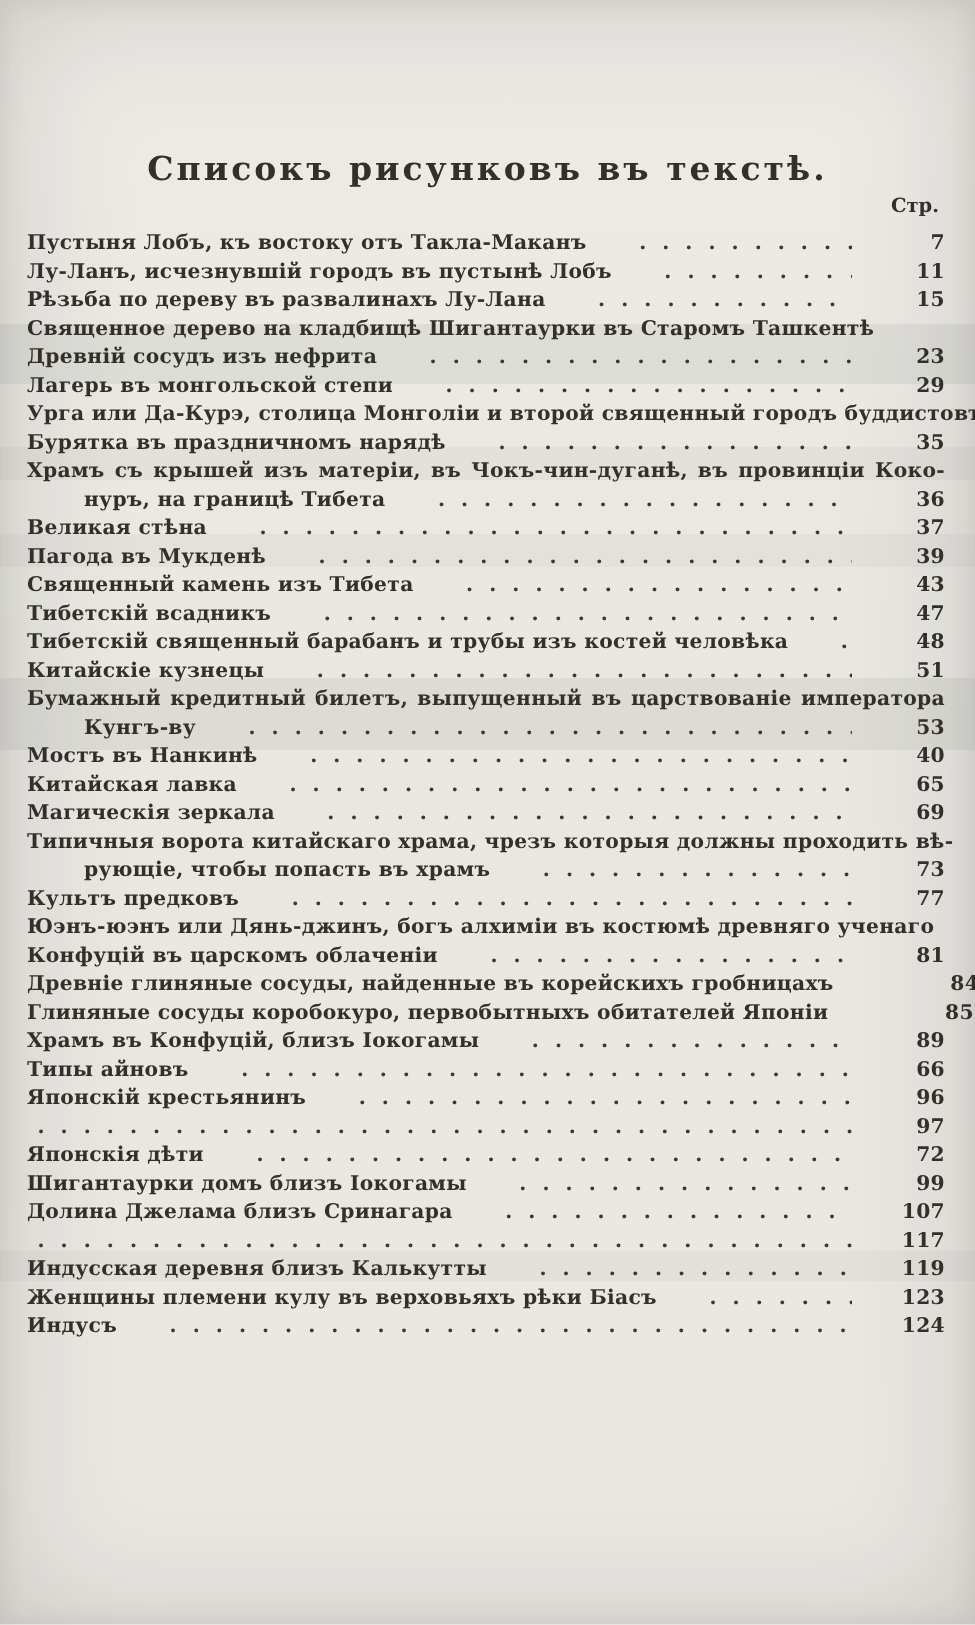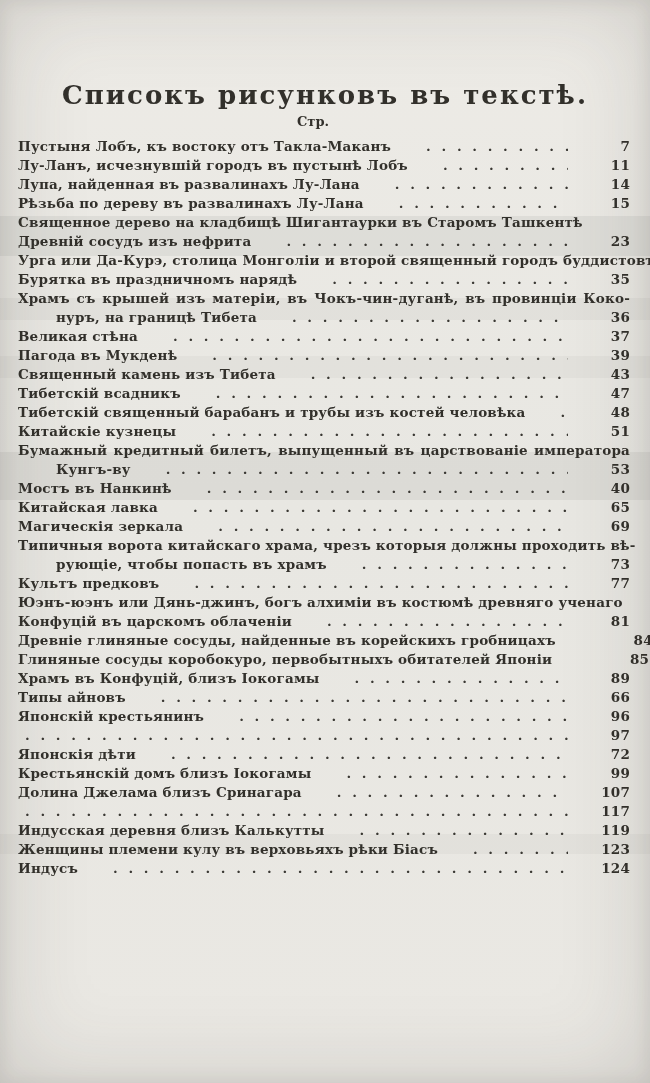--- a/index.html
+++ b/index.html
@@ -27,28 +27,28 @@
     z-index: 1;
   }
   .band.b1 { top: 216px; height: 40px; }
   .band.b2 { top: 298px; height: 22px; background: rgba(105,103,95,0.06); }
   .band.b3 { top: 356px; height: 22px; background: rgba(105,103,95,0.05); }
   .band.b4 { top: 452px; height: 48px; }
   .band.b5 { top: 834px; height: 20px; background: rgba(105,103,95,0.05); }
   .content { position: relative; z-index: 2; }
   .title {
     margin: 0;
-    padding-top: 80px;
+    padding-top: 100px;
     text-align: center;
-    font-size: 26px;
+    font-size: 22px;
     letter-spacing: 2px;
     font-weight: 700;
   }
   .col-header {
-    text-align: center;
+    text-align: right;
     font-size: 13px;
     padding: 4px 24px 2px 0;
   }
   .entries {
     padding: 6px 20px 0 18px;
     font-size: 13.5px;
     line-height: 19px;
     letter-spacing: 0.2px;
   }
   .entry { margin: 0; }
@@ -97,44 +97,44 @@
         </div>
         <div class="entry">
           <div class="line">
             <span class="txt">Лу-Ланъ, исчезнувшій городъ въ пустынѣ Лобъ</span>
             <span class="leader"></span>
             <span class="pg">11</span>
           </div>
         </div>
         <div class="entry">
           <div class="line">
-            <span class="txt">Лупа, найденная въ развалинахъ Лу-Лана</span>
-            <span class="leader"></span>
-            <span class="pg">14</span>
-          </div>
-        </div>
-        <div class="entry">
-          <div class="line">
             <span class="txt">Рѣзьба по дереву въ развалинахъ Лу-Лана</span>
             <span class="leader"></span>
             <span class="pg">15</span>
           </div>
         </div>
         <div class="entry">
           <div class="line">
             <span class="txt">Священное дерево на кладбищѣ Шигантаурки въ Старомъ Ташкентѣ</span>
             <span class="leader"></span>
             <span class="pg">19</span>
           </div>
         </div>
         <div class="entry">
           <div class="line">
             <span class="txt">Древній сосудъ изъ нефрита</span>
             <span class="leader"></span>
             <span class="pg">23</span>
+          </div>
+        </div>
+        <div class="entry">
+          <div class="line">
+            <span class="txt">Лагерь въ монгольской степи</span>
+            <span class="leader"></span>
+            <span class="pg">29</span>
           </div>
         </div>
         <div class="entry">
           <div class="line">
             <span class="txt">Урга или Да-Курэ, столица Монголіи и второй священный городъ буддистовъ</span>
             <span class="leader"></span>
           </div>
         </div>
         <div class="entry">
           <div class="line">
@@ -294,21 +294,21 @@
         </div>
         <div class="entry">
           <div class="line">
             <span class="txt">Японскія дѣти</span>
             <span class="leader"></span>
             <span class="pg">72</span>
           </div>
         </div>
         <div class="entry">
           <div class="line">
-            <span class="txt">Крестьянскій домъ близъ Іокогамы</span>
+            <span class="txt">Шигантаурки домъ близъ Іокогамы</span>
             <span class="leader"></span>
             <span class="pg">99</span>
           </div>
         </div>
         <div class="entry">
           <div class="line">
             <span class="txt">Долина Джелама близъ Сринагара</span>
             <span class="leader"></span>
             <span class="pg">107</span>
           </div>

